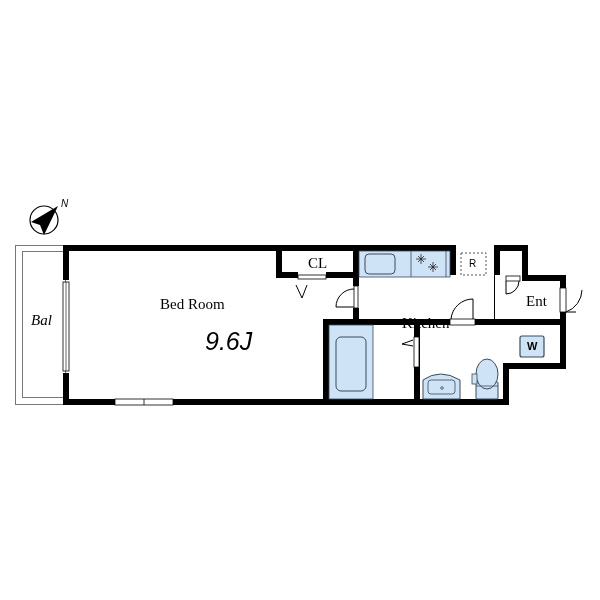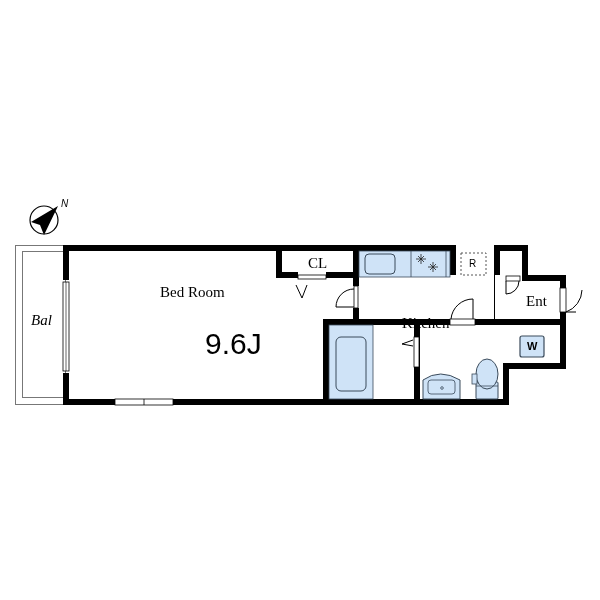--- a/index.html
+++ b/index.html
@@ -1,20 +1,20 @@
 <!DOCTYPE html>
 <html><head>
   <meta charset="utf-8">
   <style>
     html, body { margin: 0; padding: 0; background: #ffffff; }
     body { width: 600px; height: 600px; position: relative; overflow: hidden; }
     #plan { position: absolute; left: 0; top: 0; }
     .lbl { position: absolute; font-family: "Liberation Serif", "DejaVu Serif", serif; color: #000; white-space: nowrap; }
     .lbl-sm { font-size: 15px; }
-    .lbl-area { font-family: "Liberation Sans", "DejaVu Sans", sans-serif; font-size: 30px; letter-spacing: 0px; }
+    .lbl-area { font-family: "Liberation Sans", "DejaVu Sans", sans-serif; font-size: 25px; letter-spacing: 0px; font-style: italic; }
     .lbl-tiny { font-family: "Liberation Sans", "DejaVu Sans", sans-serif; font-size: 10px; }
     .lbl-w { font-family: "Liberation Sans", "DejaVu Sans", sans-serif; font-size: 11px; font-weight: bold; }
   </style>
 </head>
 <body>
 
 <svg id="plan" width="600" height="600" viewBox="0 0 600 600" xmlns="http://www.w3.org/2000/svg">
 
   <g>
     <circle cx="44" cy="220" r="14" fill="none" stroke="#000" stroke-width="1.2"></circle>
@@ -141,19 +141,19 @@
     <rect x="472" y="374" width="5" height="10" fill="#cfe3f7" stroke="#3a4a5a" stroke-width="0.8"></rect>
     <line x1="476" y1="386" x2="498" y2="386" stroke="#3a4a5a" stroke-width="0.8"></line>
   </g>
 
   <g>
     <rect x="520" y="336" width="24" height="21" rx="2" fill="#cfe3f7" stroke="#3a4a5a" stroke-width="1.2"></rect>
   </g>
 </svg>
 
 <div class="lbl lbl-sm" style="left:31px; top:312px;font-style:italic;">Bal</div>
-<div class="lbl lbl-sm" style="left:160px; top:284px;">Bed Room</div>
+<div class="lbl lbl-sm" style="left:160px; top:296px;">Bed Room</div>
 <div class="lbl lbl-area" style="left:205px; top:327px;">9.6J</div>
 <div class="lbl lbl-sm" style="left:308px; top:255px;text-align:right;">CL</div>
 <div class="lbl lbl-sm" style="left:402px; top:291px;margin-top:24px;">Kitchen</div>
 <div class="lbl lbl-sm" style="left:526px; top:293px;">Ent</div>
 <div class="lbl lbl-tiny" style="left:469px; top:258px;">R</div>
 <div class="lbl lbl-w" style="left:527px; top:340px;">W</div>
 
 </body></html>

